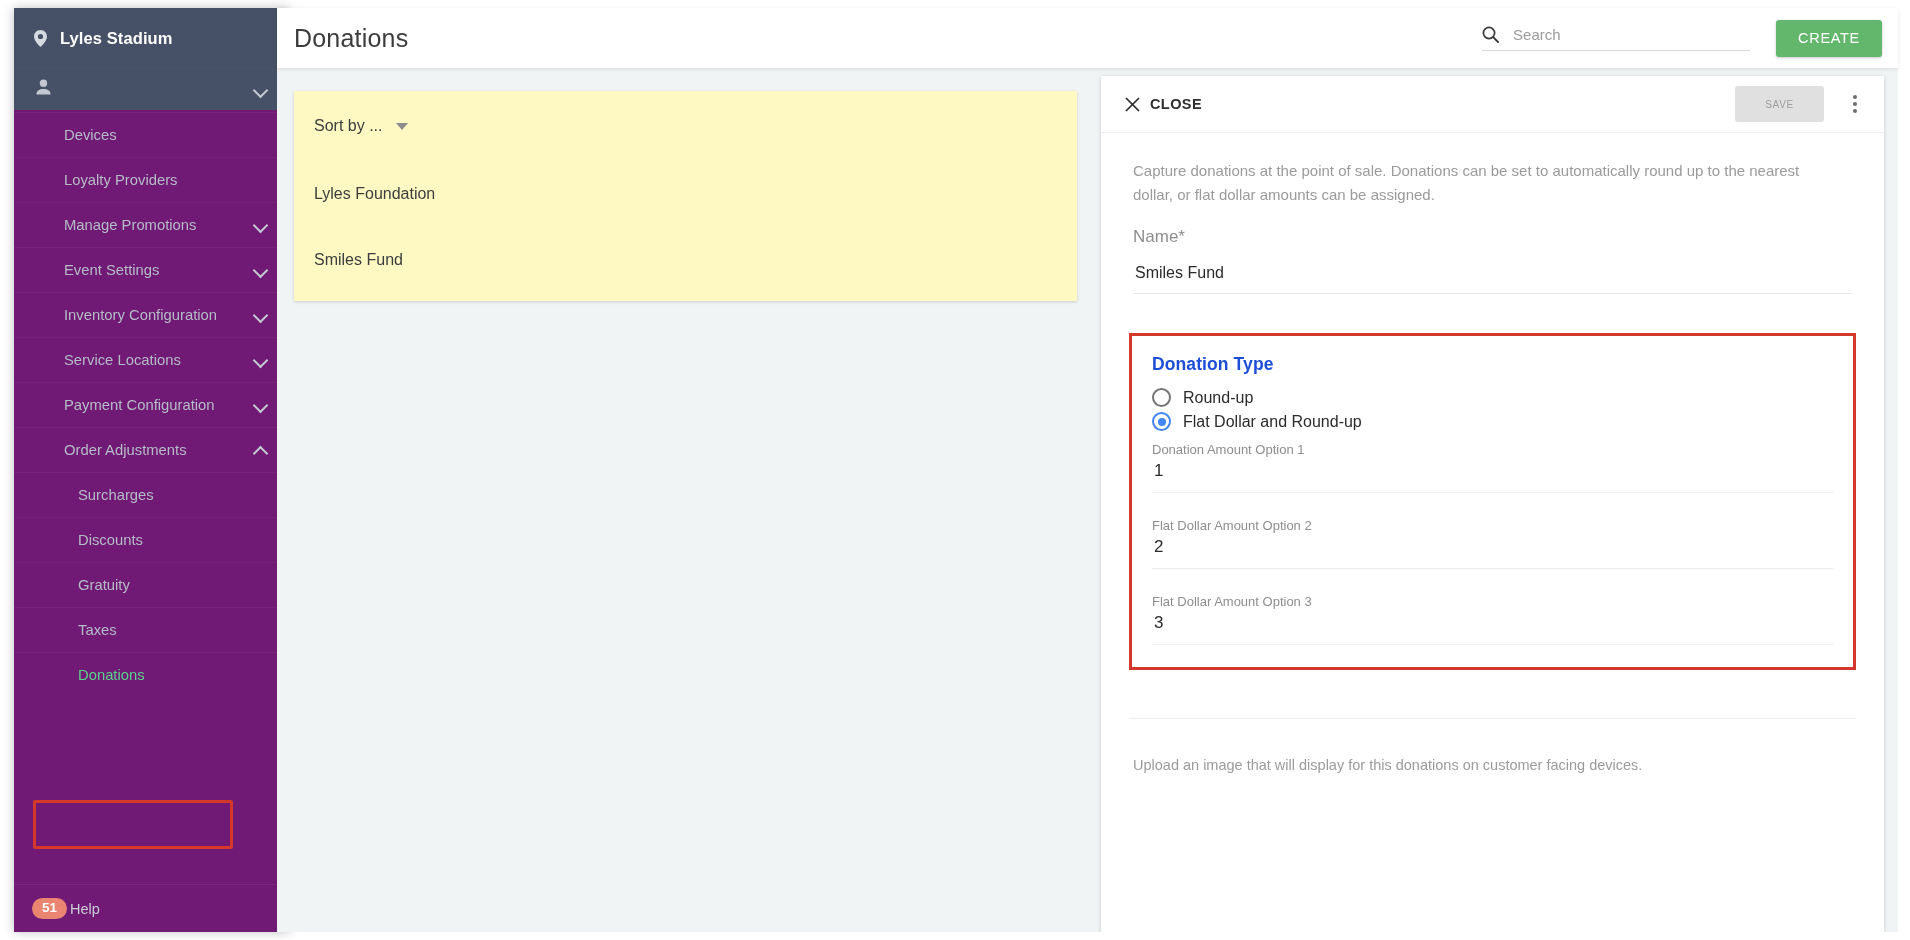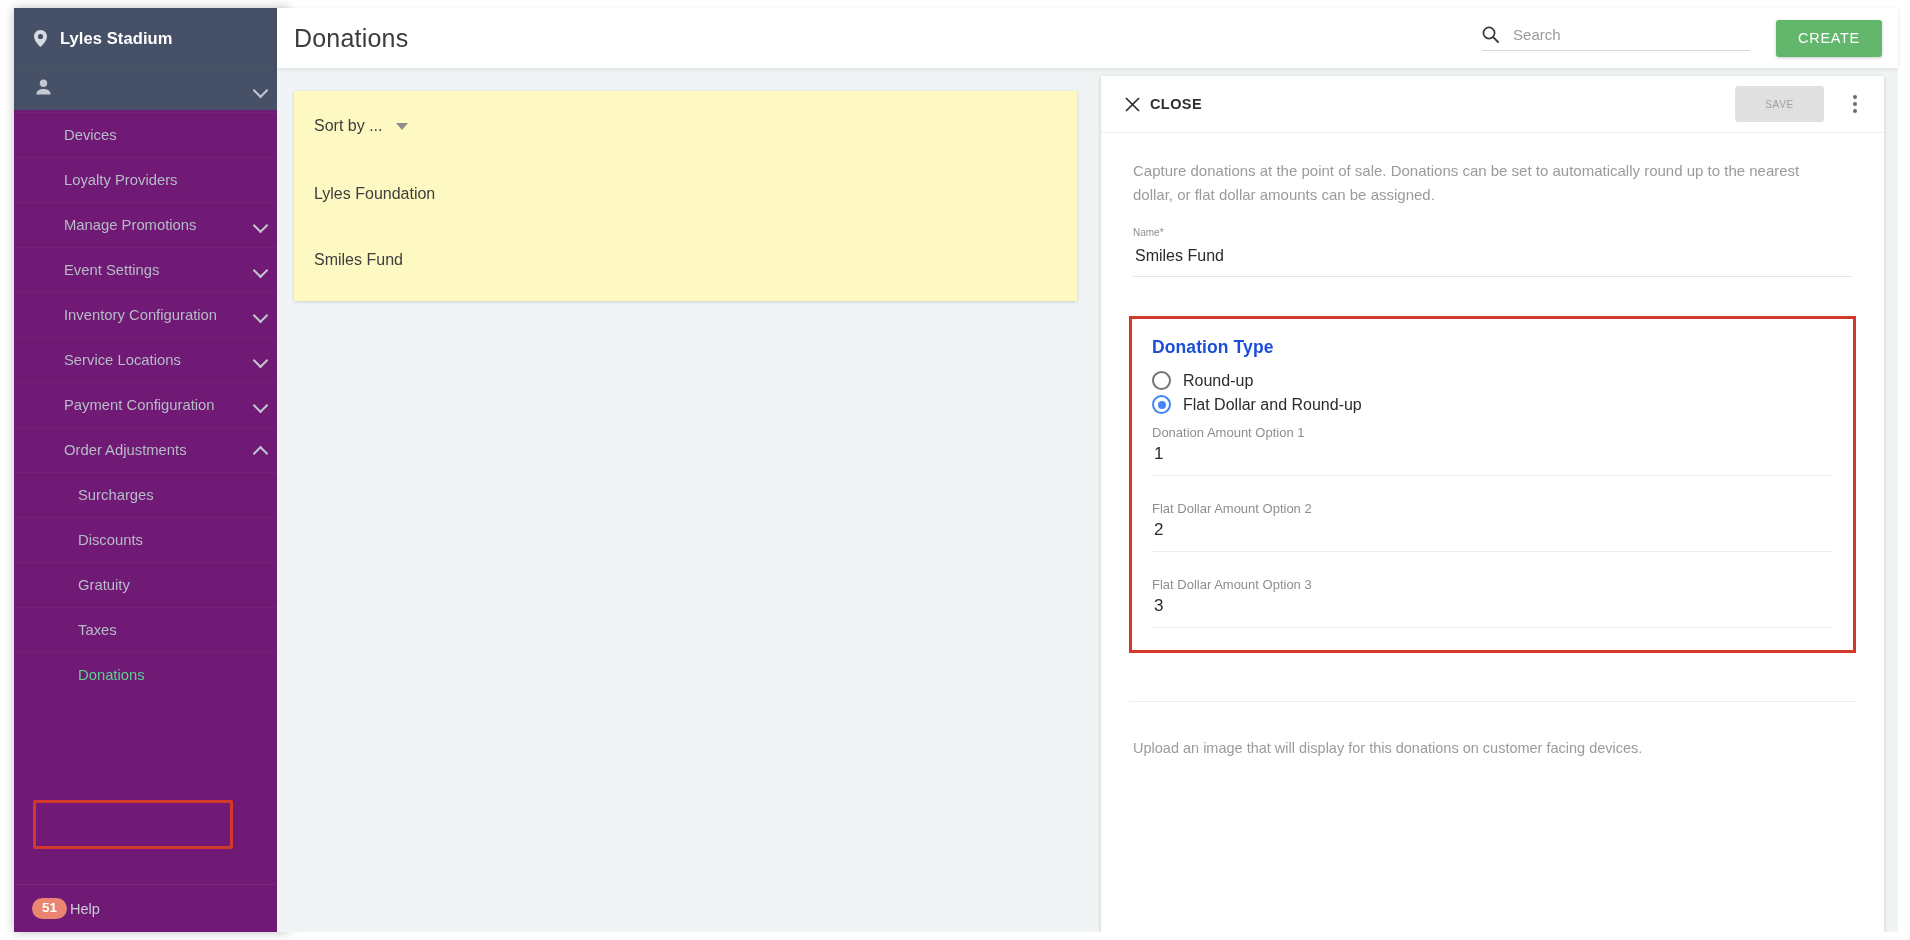--- a/index.html
+++ b/index.html
@@ -310,24 +310,24 @@
     color: #9b9b9b;
     max-width: 700px;
   }
 
   .field {
     margin: 0 4px;
     padding-top: 20px;
     border-bottom: 1px solid #e6e6e6;
   }
   .field-label {
-    font-size: 10px;
+    font-size: 17px;
     color: #8e8e8e;
     display: block;
-    margin-bottom: 8px;
+    margin-bottom: 16px;
   }
   .field-label .req { color: #8e8e8e; }
   .field-value {
     font-size: 16px;
     color: #2b2b2b;
     padding-bottom: 11px;
     border: none;
     outline: none;
     width: 100%;
     background: transparent;

